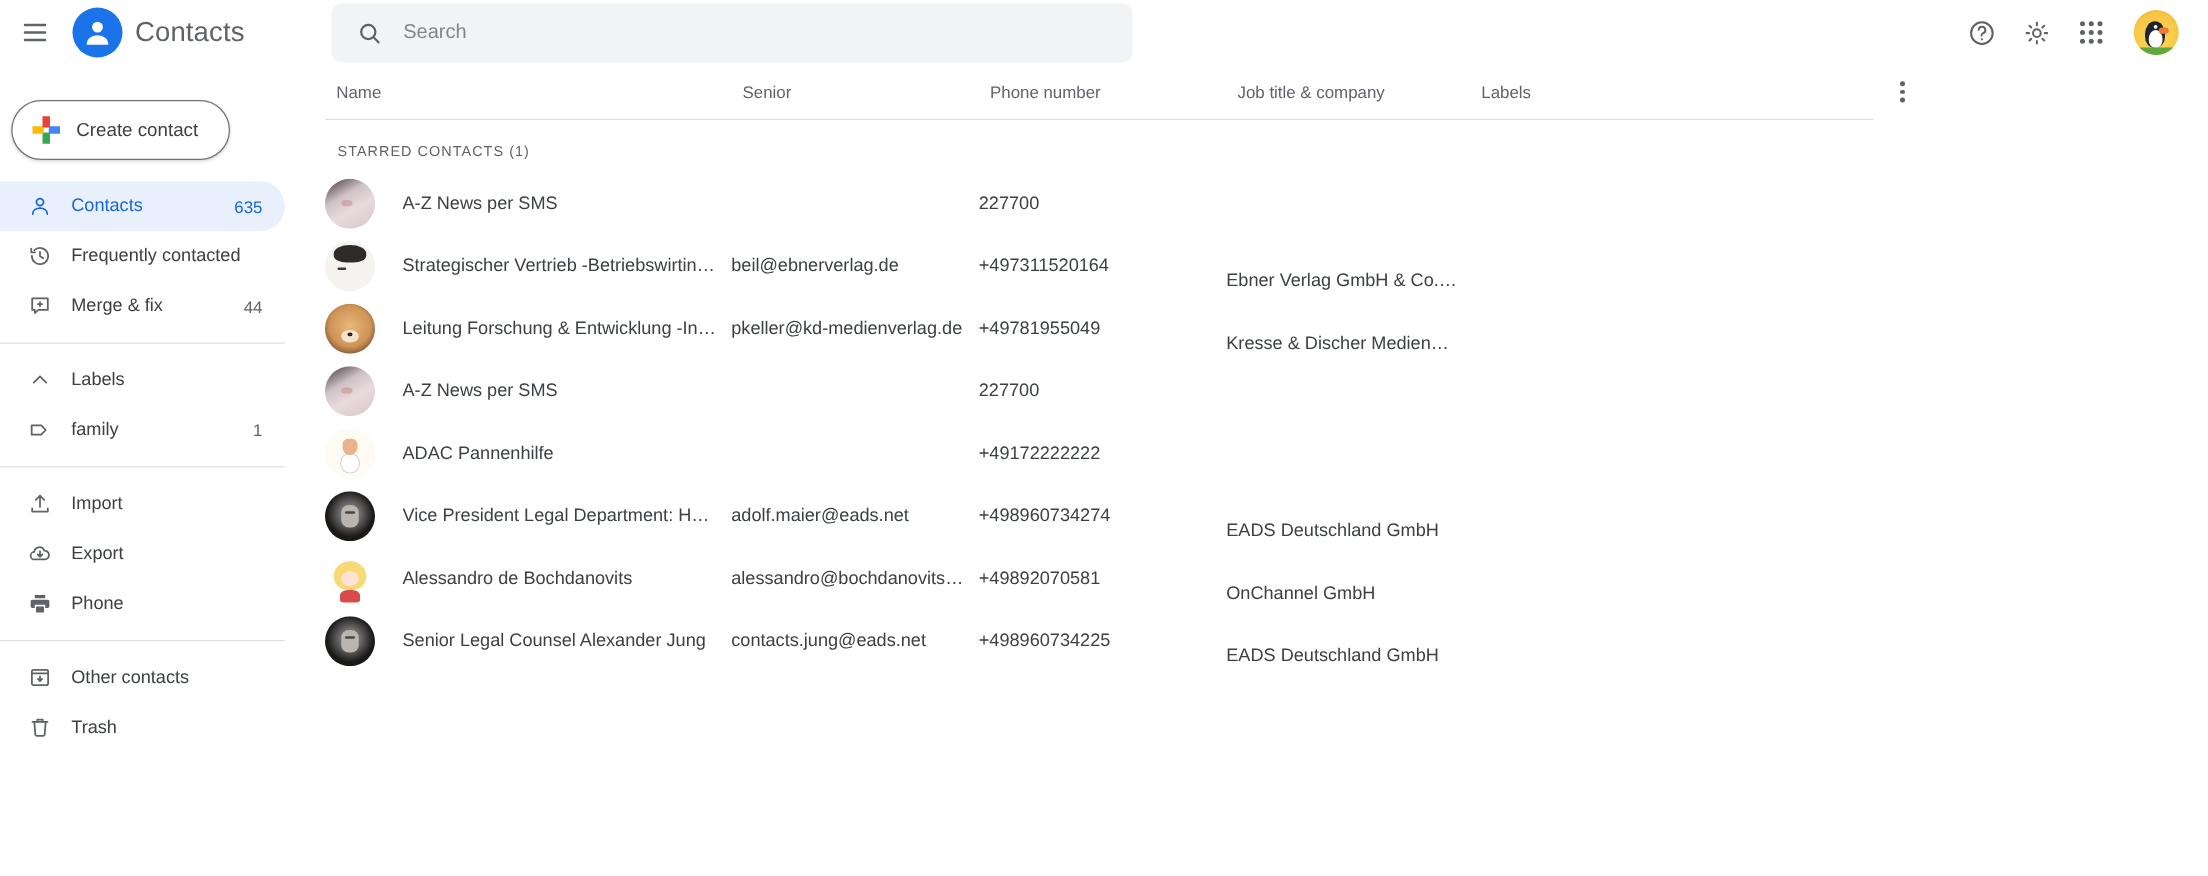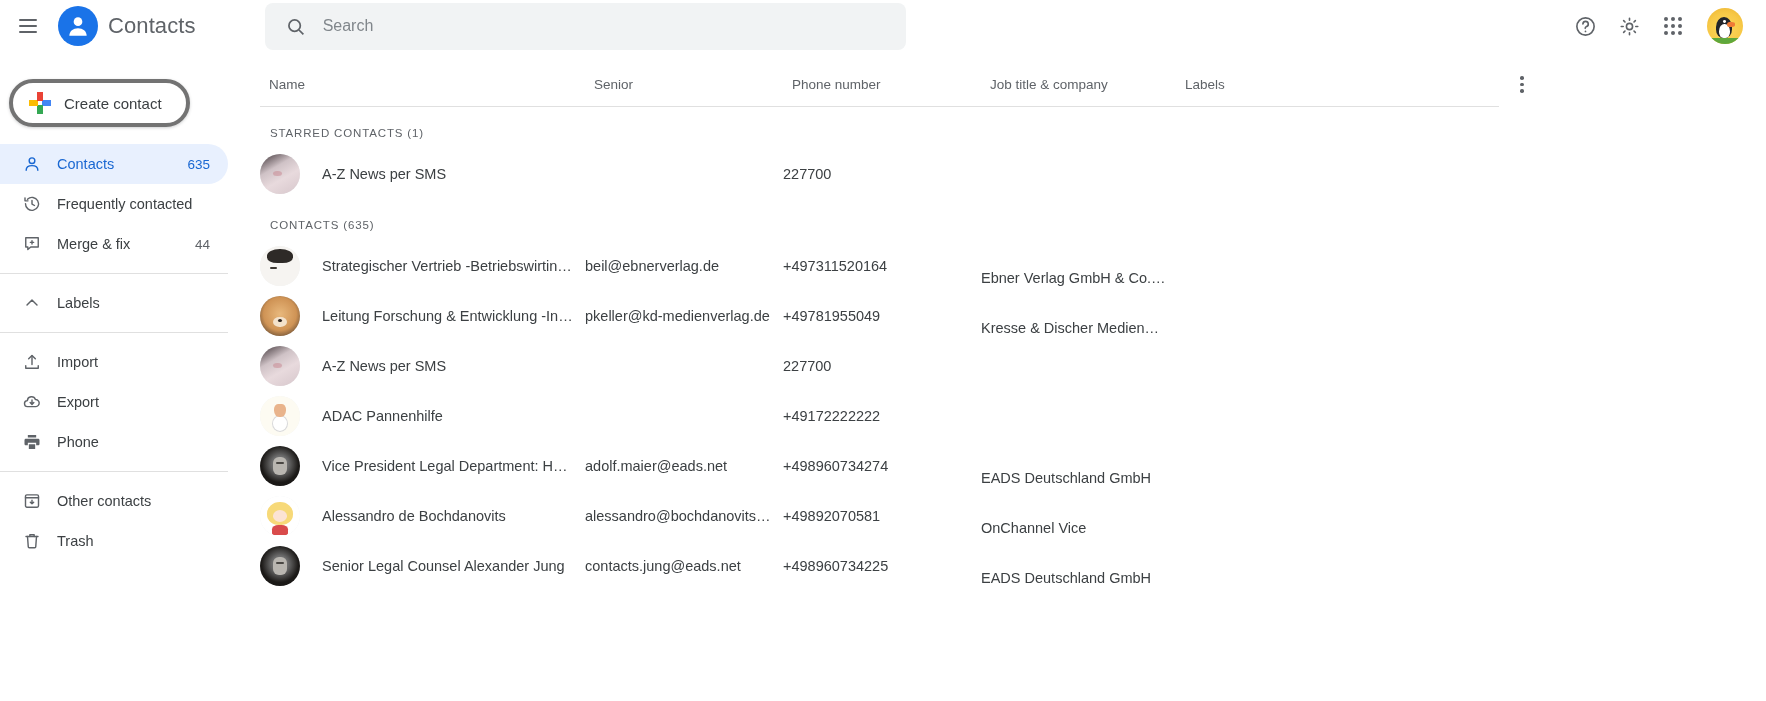--- a/index.html
+++ b/index.html
@@ -3,21 +3,21 @@
 <meta charset="utf-8">
 <style>
   * { box-sizing: border-box; margin: 0; padding: 0; }
   html, body {
     width: 1766px; height: 701px;
     background: #ffffff;
     font-family: "Liberation Sans", sans-serif;
     overflow: hidden;
     color: #3c4043;
   }
-  .app { position: relative; width: 1766px; height: 701px; display: flex; flex-direction: column; gap: 11px; }
+  .app { position: relative; width: 1766px; height: 701px; display: flex; flex-direction: column; }
 
   
   .topbar {
     height: 52px; min-height: 52px;
     display: flex; align-items: center;
     background: #ffffff;
     position: relative; z-index: 20;
   }
   .hamburger {
     width: 48px; height: 48px; margin-left: 4px;
@@ -67,22 +67,22 @@
     overflow: hidden; position: relative;
   }
 
   
   .body { display: flex; flex: 1; min-height: 0; }
 
   
   .sidebar { width: 251px; min-width: 251px; padding-top: 8px; background: #fff; position: relative; }
   .create-contact {
     display: inline-flex; align-items: center; gap: 13px;
-    height: 48px; margin: 8px 0 0 9px; padding: 0 24px 0 16px;
-    background: #fff; border: 4px solid #737373; border-radius: 24px;
+    height: 48px; margin: 20px 0 0 9px; padding: 0 24px 0 16px;
+    background: #fff; border: 1px solid #737373; border-radius: 24px;
     box-shadow: 0 1px 3px rgba(60,64,67,.25);
     cursor: pointer; font-size: 15px; color: #3c4043;
   }
   .gplus { width: 22px; height: 22px; position: relative; flex: 0 0 auto; }
   .gplus .bar { position: absolute; }
   .gplus .b-blue  { right: 0;  top: 8px;  width: 9px;  height: 6px; background: #4285f4; }
   .gplus .b-green { left: 8px; bottom: 0;  width: 6px;  height: 9px; background: #34a853; }
   .gplus .b-yellow{ left: 0;   top: 8px;  width: 9px;  height: 6px; background: #fbbc04; }
   .gplus .b-red   { left: 8px; top: 0;    width: 6px;  height: 9px; background: #ea4335; }
 
@@ -307,20 +307,29 @@
       <div class="nav-section" style="margin-top:0">
         <div class="nav-item">
           <span class="nav-ico">
             <svg viewBox="0 0 24 24">
                 <path d="M6 14.5l6-6 6 6"></path>
               </svg>
           </span>
           <span class="nav-label">Labels</span>
         </div>
 
+        <div class="nav-item">
+          <span class="nav-ico">
+            <svg viewBox="0 0 24 24">
+                <path d="M4 7.5h9.2l4.3 4.5-4.3 4.5H4z"></path>
+              </svg>
+          </span>
+          <span class="nav-label">family</span>
+          <span class="nav-count">1</span>
+        </div>
 
       </div>
 
       <div class="divider"></div>
 
       <div class="nav-section" style="margin-top:0">
         <div class="nav-item">
           <span class="nav-ico">
             <svg viewBox="0 0 24 24">
                 <path d="M12 15V4.5"></path>
@@ -400,21 +409,20 @@
           <div class="row-avatar">
               <div class="av av-anime"></div>
             </div>
           <div class="cell c-name">A-Z News per SMS</div>
           <div class="cell c-email"></div>
           <div class="cell c-phone">227700</div>
           <div class="cell c-job"></div>
           <div class="cell c-labels"></div>
         </div>
 
-        <div class="group-title">CONTACTS (635)</div>
 
         <div class="row">
           <div class="row-avatar">
               <div class="av av-face"></div>
             </div>
           <div class="cell c-name">Strategischer Vertrieb -Betriebswirtin Karola B…</div>
           <div class="cell c-email">beil@ebnerverlag.de</div>
           <div class="cell c-phone">+497311520164</div>
           <div class="cell c-job">Ebner Verlag GmbH &amp; Co. KG</div>
           <div class="cell c-labels"></div>
@@ -467,21 +475,21 @@
 
         <div class="row">
           <div class="row-avatar">
               <div class="av av-girl">
                 <span class="dress"></span>
               </div>
             </div>
           <div class="cell c-name">Alessandro de Bochdanovits</div>
           <div class="cell c-email">alessandro@bochdanovits.de</div>
           <div class="cell c-phone">+49892070581</div>
-          <div class="cell c-job">OnChannel Vice</div>
+          <div class="cell c-job">OnChannel GmbH</div>
           <div class="cell c-labels"></div>
         </div>
 
         <div class="row">
           <div class="row-avatar">
               <div class="av av-mask"></div>
             </div>
           <div class="cell c-name">Senior Legal Counsel Alexander Jung</div>
           <div class="cell c-email">contacts.jung@eads.net</div>
           <div class="cell c-phone">+498960734225</div>

